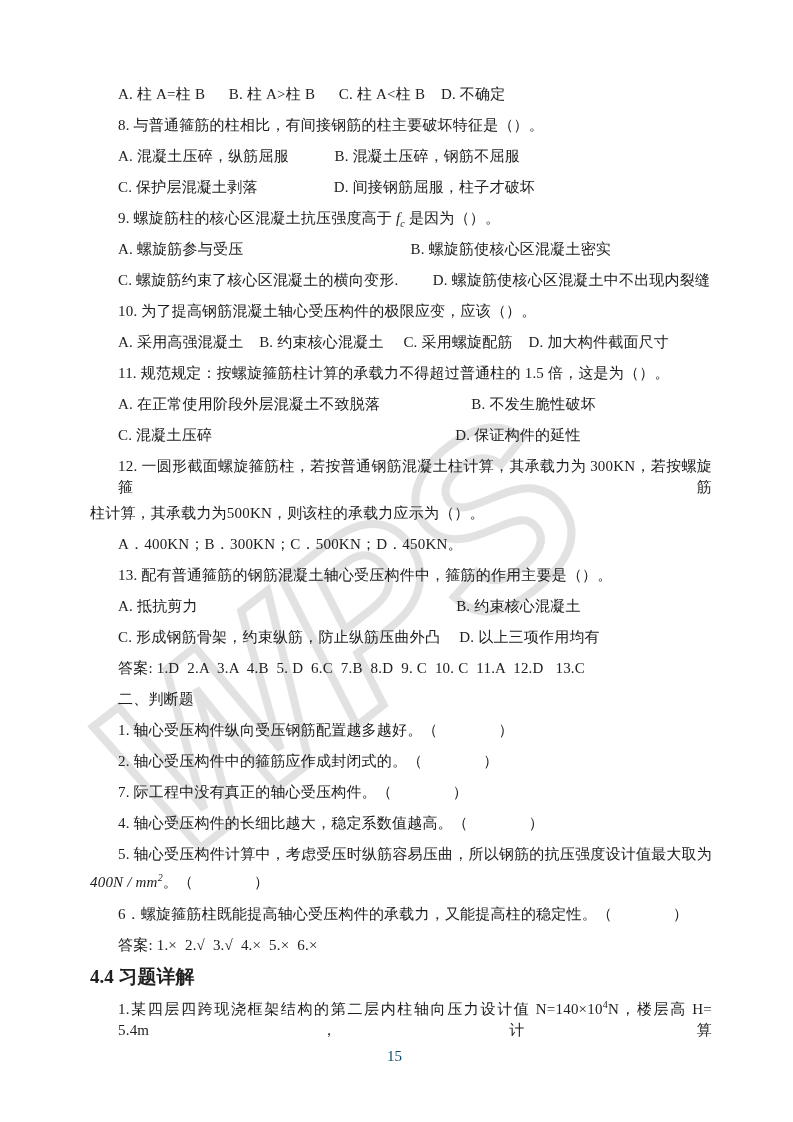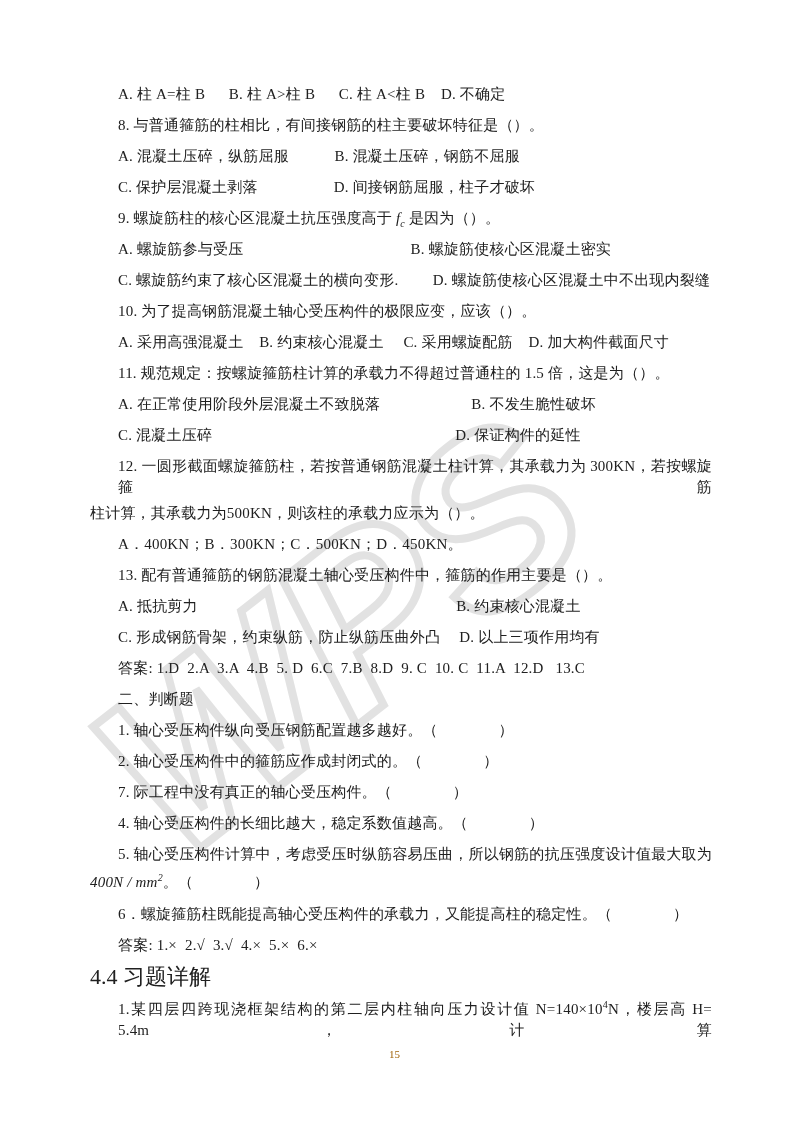--- a/index.html
+++ b/index.html
@@ -14,24 +14,24 @@
     margin:0 0 10px 0;font-size:15px;line-height:21px;
     white-space:pre-wrap;letter-spacing:0.2px;
   }
   .indent{padding-left:28px;}
   .tight{margin-bottom:5px;}
   .jlast{white-space:normal;text-align:justify;text-align-last:justify;}
   .formula-line{font-size:15px;line-height:24px;}
   .math{font-style:italic;font-family:"Liberation Serif","DejaVu Serif",serif;}
   sub{font-size:10px;line-height:0;}
   sup{font-size:10px;line-height:0;}
-  .heading{font-weight:normal;font-size:22px;margin:4px 0 12px 0;letter-spacing:0;}
+  .heading{font-weight:bold;font-size:19px;margin:4px 0 12px 0;letter-spacing:0;}
   .footer{
     position:absolute;left:0;top:1048px;width:789px;text-align:center;
-    font-size:11px;color:#a16207;z-index:1;
+    font-size:15px;color:#0c4a6e;z-index:1;
   }
 </style>
 </head>
 <body>
 
 <svg class="wm" width="793" height="1122" viewBox="0 0 793 1122">
   <text x="390" y="700" text-anchor="middle" font-family="Liberation Sans, DejaVu Sans, sans-serif" font-size="235" font-weight="bold" font-style="italic" fill="none" stroke="#e2e2e2" stroke-width="8" transform="rotate(-38 390 700)">WPS</text>
 </svg>
 
 <main class="content">

